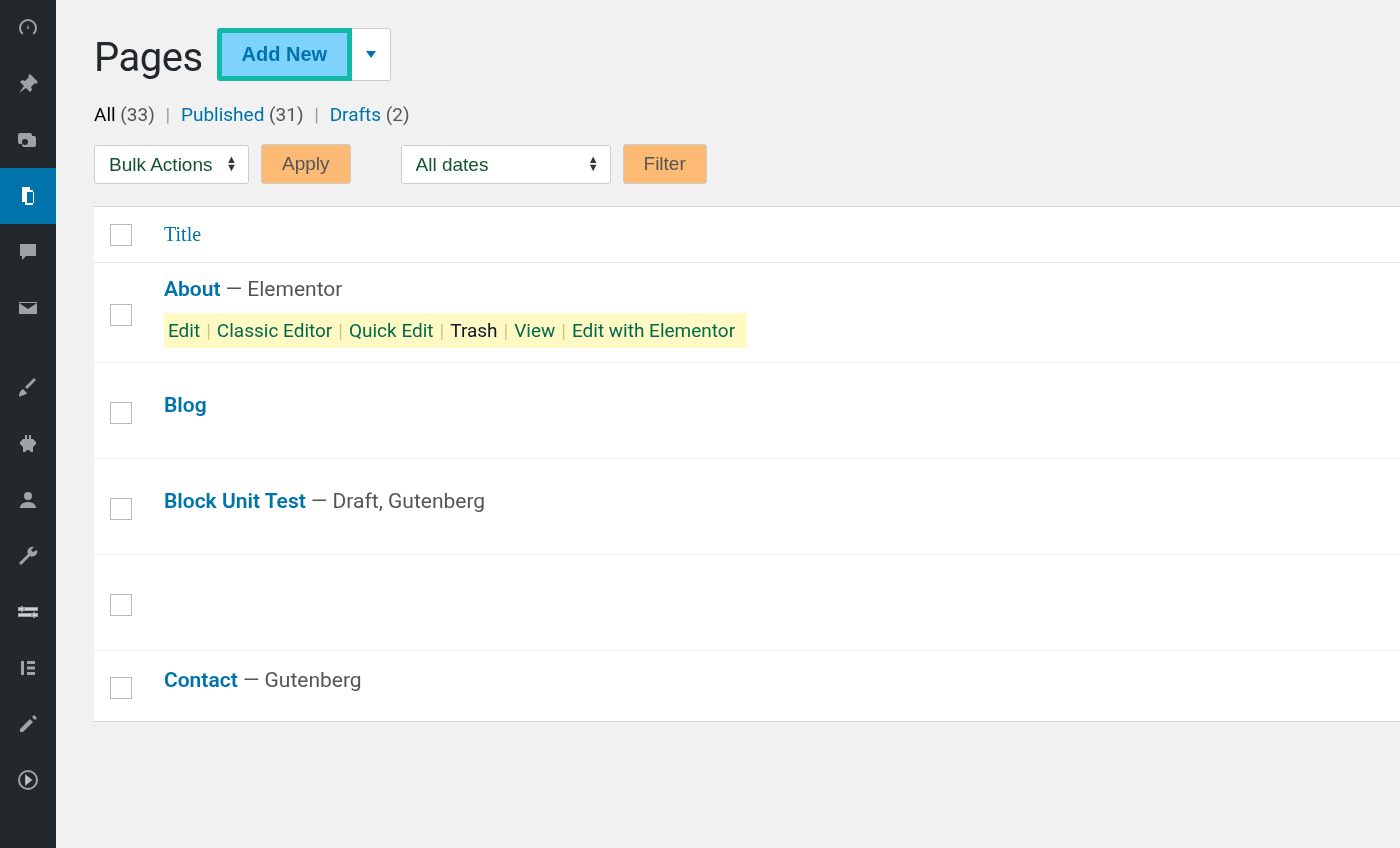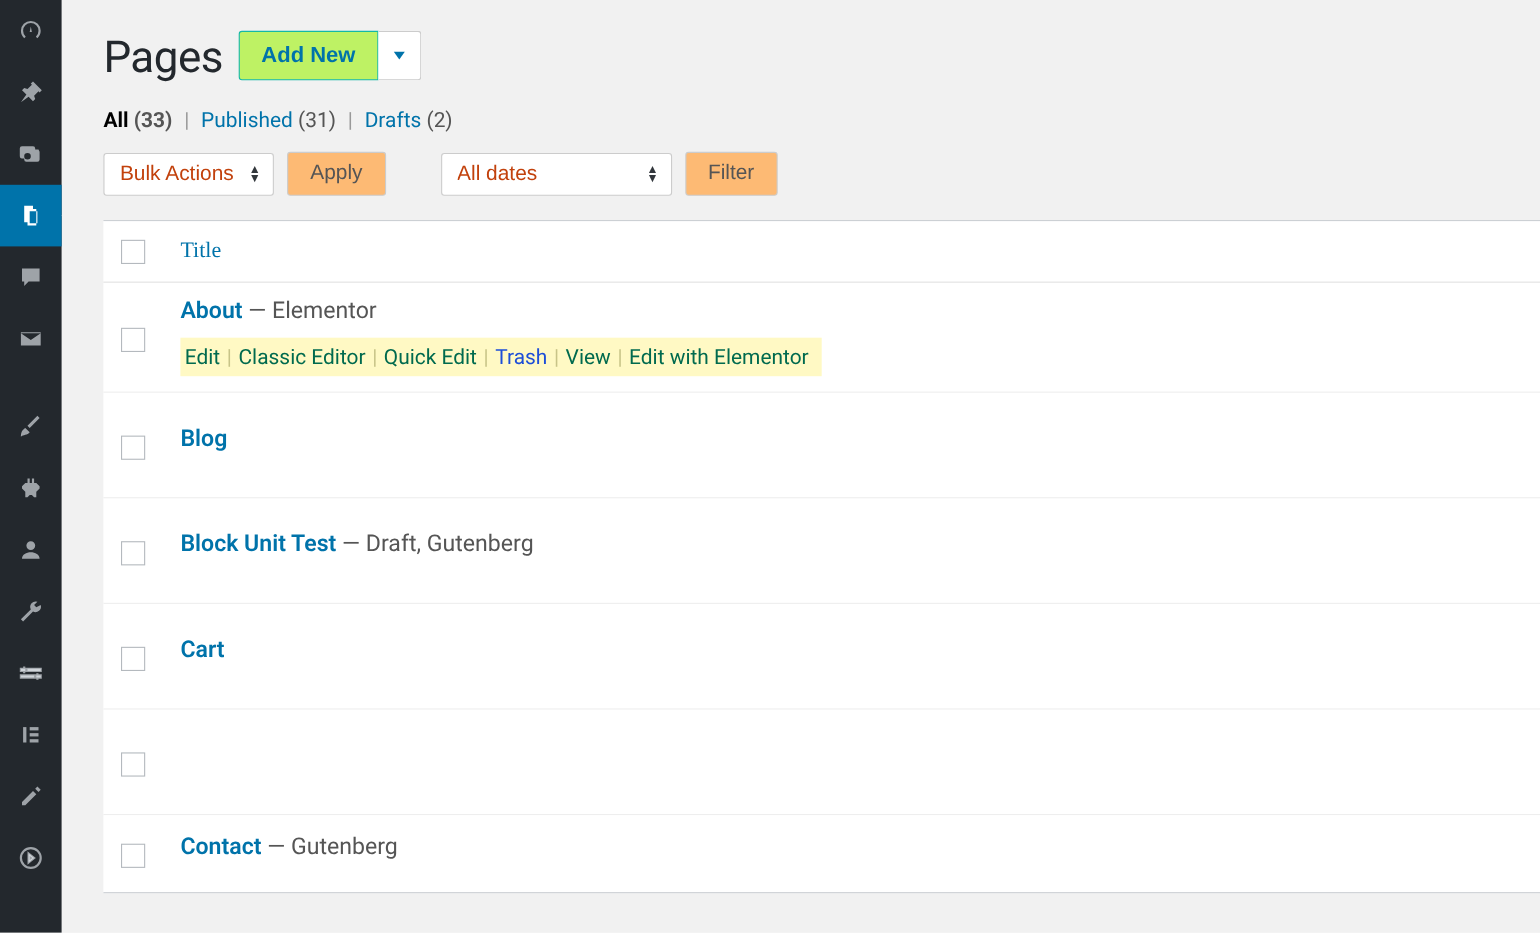--- a/index.html
+++ b/index.html
@@ -42,21 +42,21 @@
     border-bottom: 8px solid transparent;
     border-right: 8px solid #f1f1f1;
   }
   .sidebar-item svg { width: 24px; height: 24px; }
   .main {
     flex: 1;
     padding: 28px 0 0 38px;
   }
   .page-header {
     display: flex;
-    align-items: flex-start;
+    align-items: flex-end;
     margin-bottom: 22px;
   }
   .page-title {
     font-size: 40px;
     font-weight: 400;
     color: #23282d;
     margin-right: 14px;
     letter-spacing: -0.5px;
   }
   .btn-group {
@@ -65,57 +65,57 @@
   .btn {
     background: #f7f7f7;
     border: 1px solid #ccc;
     padding: 10px 20px;
     font-size: 20px;
     cursor: pointer;
     color: #555;
   }
   .btn-primary-outline {
     color: #0073aa;
-    background: #bef264;
-    border: 1px solid #14b8a6;
+    background: #7dd3fc;
+    border: 5px solid #14b8a6;
     font-weight: 600;
     border-radius: 3px 0 0 3px;
   }
   .btn-split {
     color: #0073aa;
     background: #fff;
     border: 1px solid #ccc;
     border-left: none;
     padding: 10px 14px;
     border-radius: 0 3px 3px 0;
     display: flex;
     align-items: center;
   }
   .filters-row {
     font-size: 19px;
     color: #666;
     margin-bottom: 18px;
   }
-  .filters-row .f-active { color: #000; font-weight: 700; }
+  .filters-row .f-active { color: #000; font-weight: 400; }
   .filters-row .f-link { color: #0073aa; cursor: pointer; }
   .filters-row .f-count { color: #555; }
   .filters-row .sep { color: #999; margin: 0 6px; }
   .controls-row {
     display: flex;
     align-items: center;
     gap: 12px;
     margin-bottom: 22px;
   }
   .select {
     background: #fff;
     border: 1px solid #ccc;
     border-radius: 3px;
     font-size: 19px;
     padding: 8px 34px 8px 14px;
-    color: #c2410c;
+    color: #14532d;
     appearance: none;
     position: relative;
   }
   .select-wrap {
     position: relative;
     display: inline-block;
   }
   .select-wrap::after {
     content: "";
     position: absolute;
@@ -196,21 +196,21 @@
     color: #555;
     font-weight: 400;
   }
   .row-actions {
     display: inline-block;
     background: #fff9c4;
     padding: 6px 12px 6px 4px;
     font-size: 19px;
   }
   .row-actions .a-link { color: #006a4e; cursor: pointer; }
-  .row-actions .a-trash { color: #1d4ed8; cursor: pointer; }
+  .row-actions .a-trash { color: #0f172a; cursor: pointer; }
   .row-actions .a-sep { color: #c8c488; margin: 0 6px; }
 </style>
 </head>
 <body>
 
 <div class="sidebar">
   <div class="sidebar-item">
     <svg viewBox="0 0 24 24" fill="currentColor">
         <path d="M12 3a9 9 0 00-9 9 9 9 0 003 6.7l1.4-1.4A7 7 0 015 12a7 7 0 1114 0 7 7 0 01-2.4 5.3l1.4 1.4A9 9 0 0021 12a9 9 0 00-9-9zm0 5l-1 5h2z"></path>
       </svg>
@@ -354,28 +354,20 @@
 
     <div class="row">
       <div class="checkbox"></div>
       <div class="row-body">
         <div class="row-title">
           <span class="t-link">Block Unit Test</span><span class="t-meta"> — Draft, Gutenberg</span>
         </div>
       </div>
     </div>
 
-    <div class="row">
-      <div class="checkbox"></div>
-      <div class="row-body">
-        <div class="row-title">
-          <span class="t-link">Cart</span><span class="t-meta"></span>
-        </div>
-      </div>
-    </div>
 
     <div class="row">
       <div class="checkbox"></div>
     </div>
 
     <div class="row" style="border-bottom:none;min-height:70px">
       <div class="checkbox"></div>
       <div class="row-body">
         <div class="row-title">
           <span class="t-link">Contact</span><span class="t-meta"> — Gutenberg</span>

